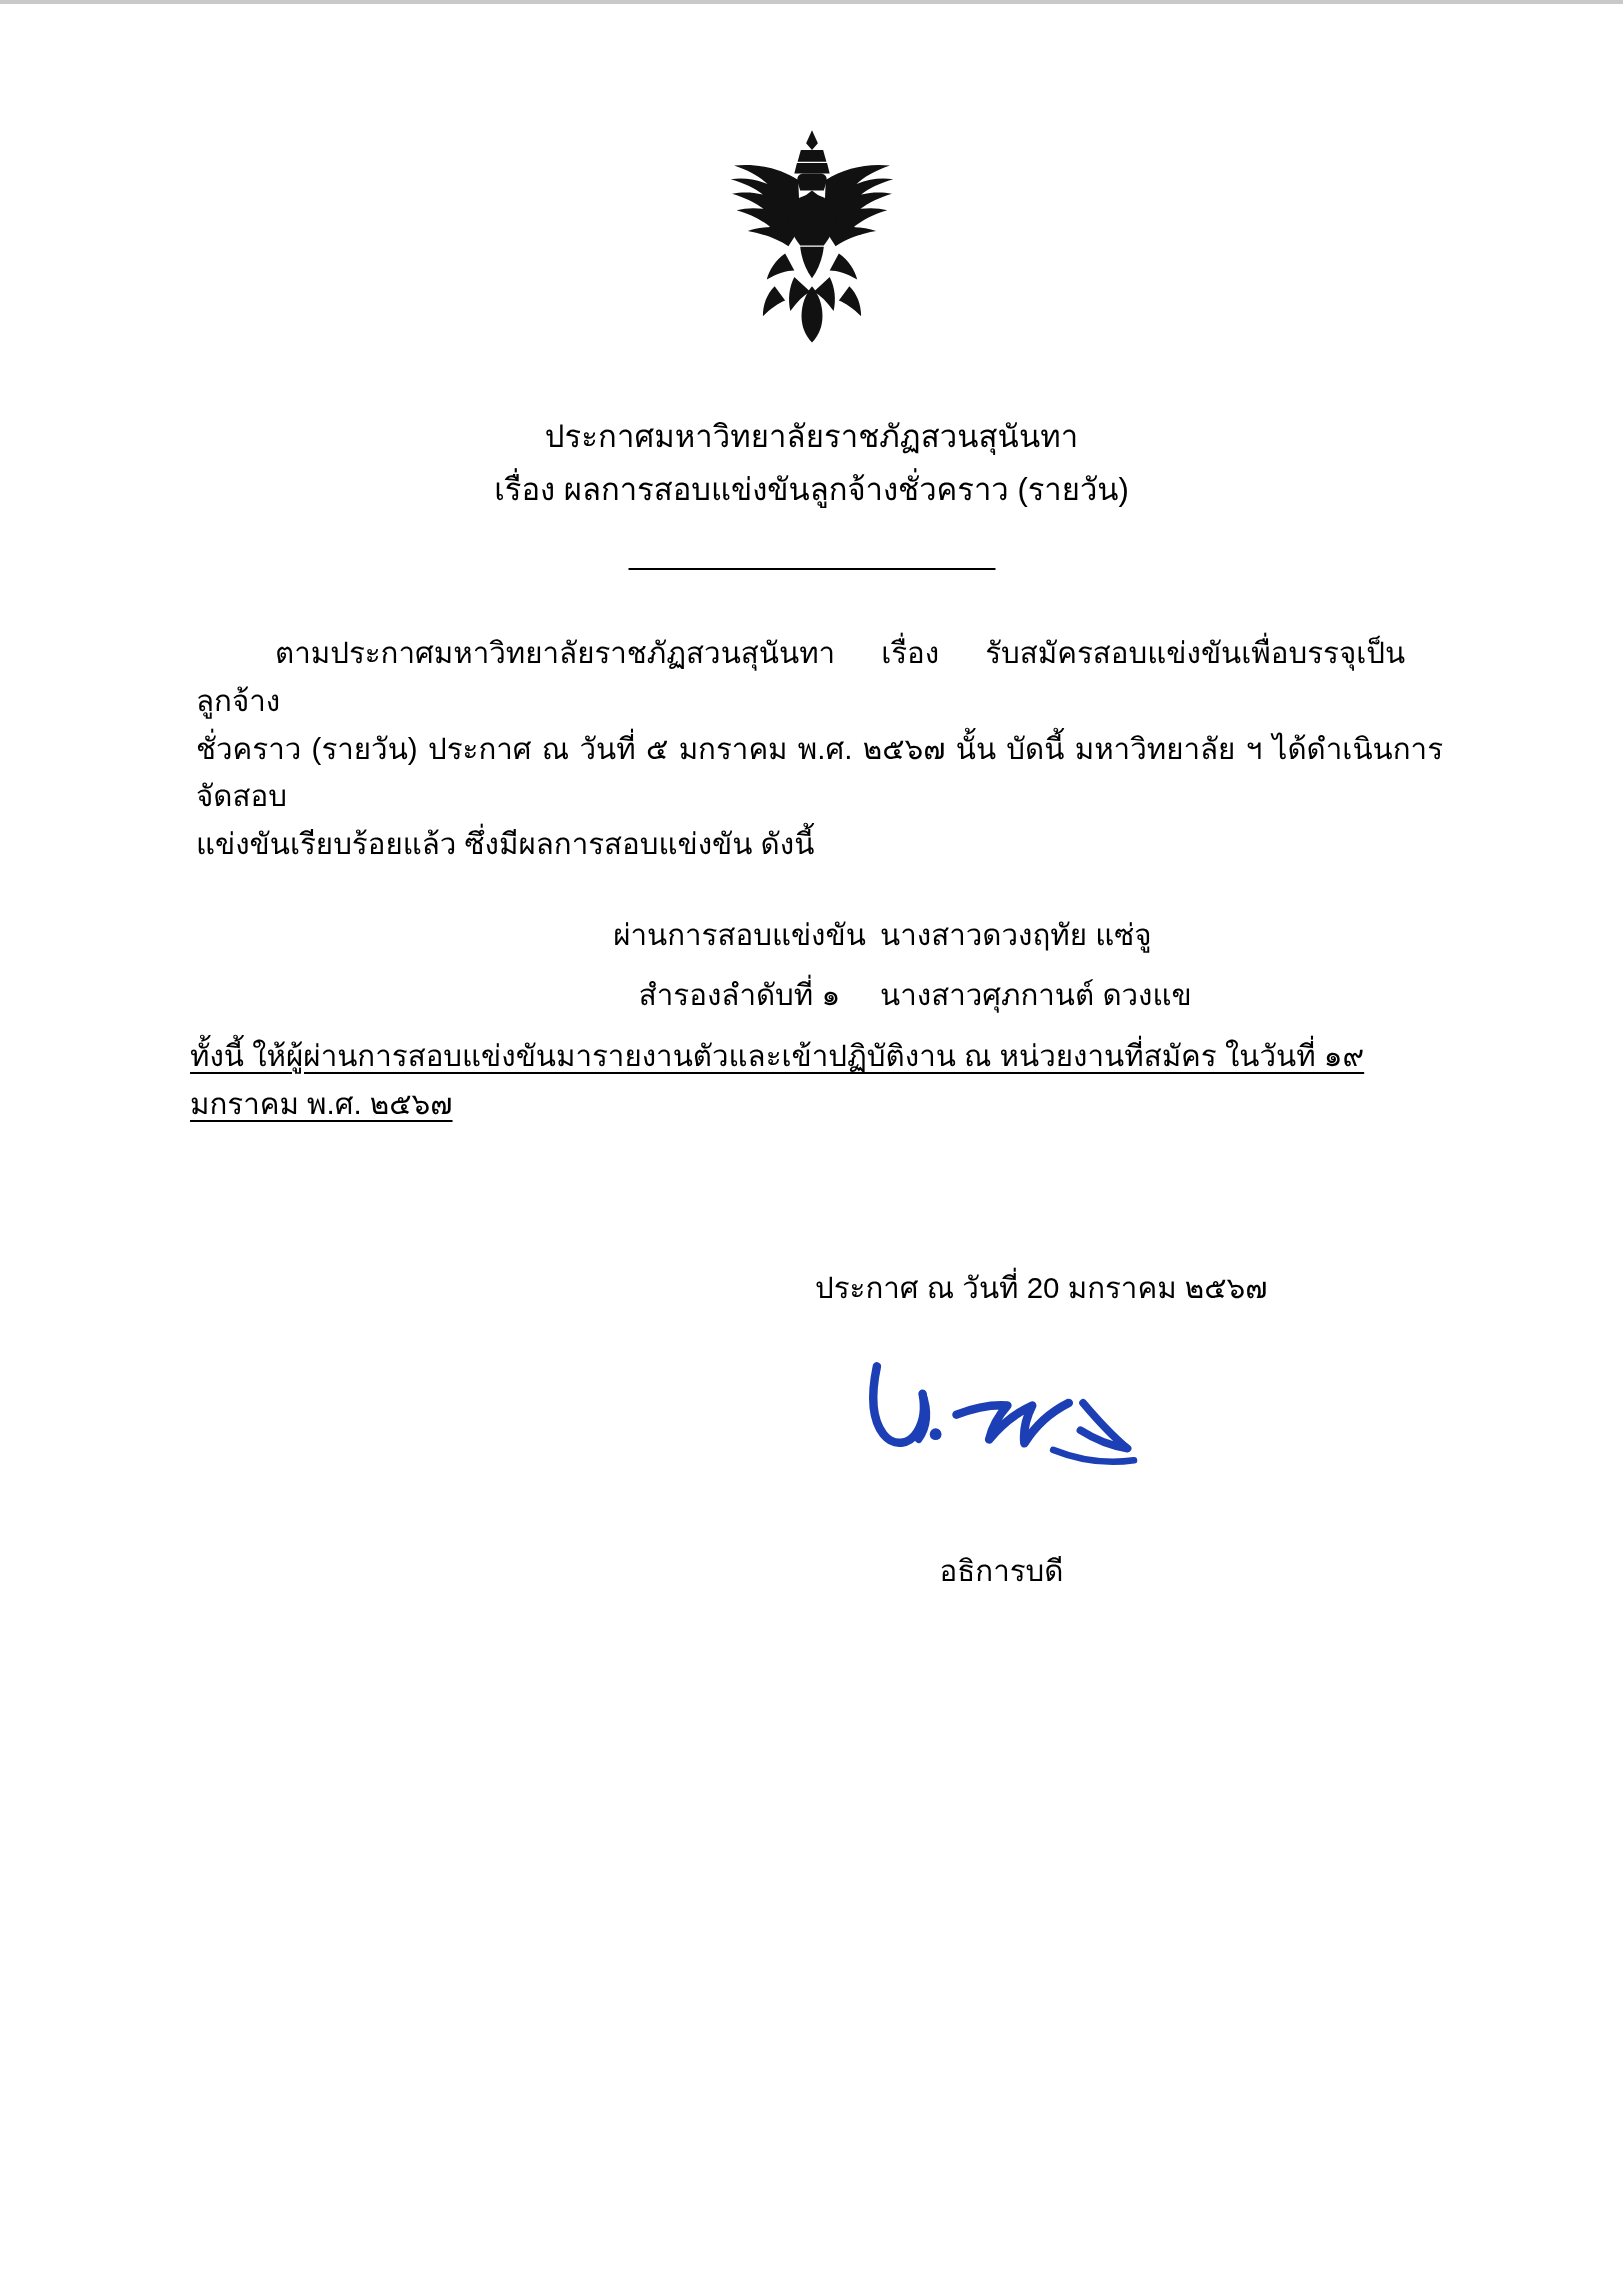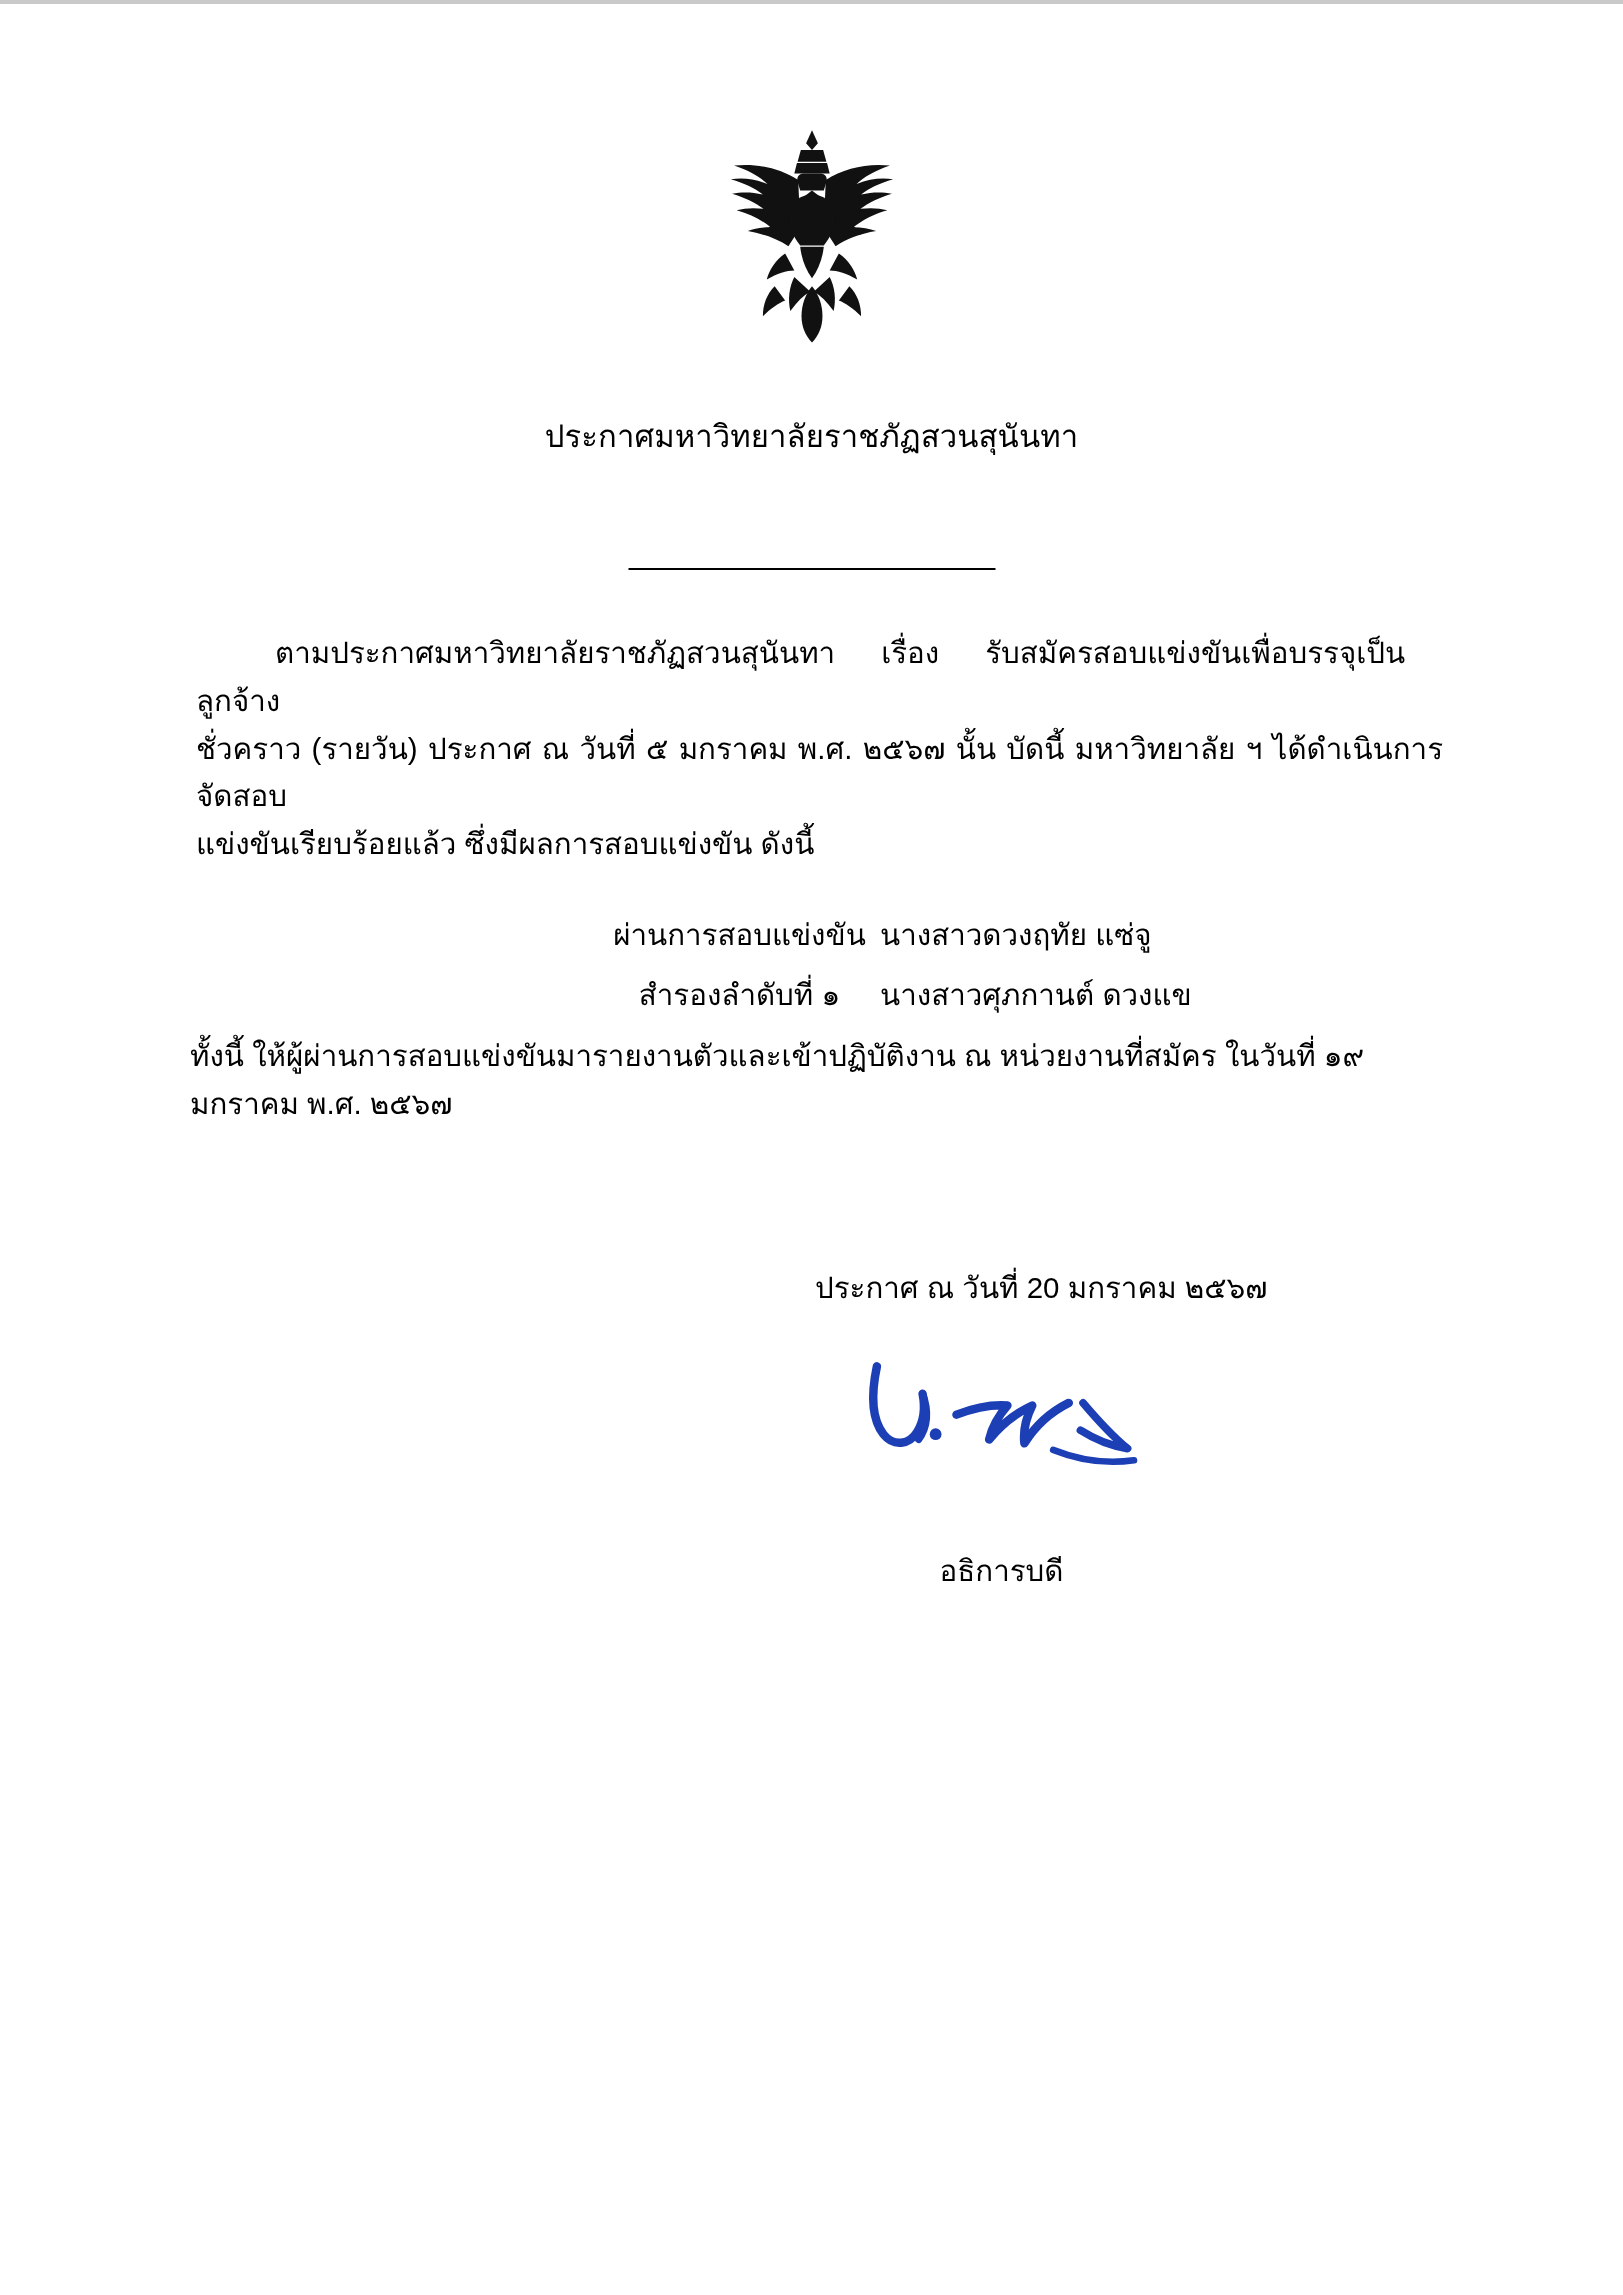--- a/index.html
+++ b/index.html
@@ -108,20 +108,21 @@
 
   .note-block {
     position: absolute;
     top: 1028px;
     left: 190px;
     width: 1257px;
     font-size: 29.5px;
     line-height: 1.62;
   }
   .note-block .u {
+    text-decoration: underline;
     text-underline-offset: 5.9px;
   }
 
   
   .announce-date {
     position: absolute;
     top: 1260px;
     left: 815px;
     font-size: 29.5px;
     white-space: nowrap;
@@ -184,20 +185,21 @@
         <path d="M172 232 c8 16 10 34 6 52 -10 -14 -20 -24 -30 -30z"></path>
         <path d="M145 246 c10 12 16 28 16 46 0 16 -6 30 -16 40 -10 -10 -16 -24 -16 -40 0 -18 6 -34 16 -46z"></path>
 
         <path d="M88 246 c-12 12 -18 28 -18 46 12 -12 24 -20 34 -24z"></path>
         <path d="M202 246 c12 12 18 28 18 46 -12 -12 -24 -20 -34 -24z"></path>
       </g>
     </svg>
   </div>
 
   <div class="doc-title">ประกาศมหาวิทยาลัยราชภัฏสวนสุนันทา</div>
+  <div class="doc-subtitle">เรื่อง   ผลการสอบแข่งขันลูกจ้างชั่วคราว (รายวัน)</div>
   <div class="rule"></div>
 
   <div class="body-block">
     <span class="indent"></span><span>ตามประกาศมหาวิทยาลัยราชภัฏสวนสุนันทา</span><span class="gap-m"></span><span>เรื่อง</span><span class="gap-m"></span><span>รับสมัครสอบแข่งขันเพื่อบรรจุเป็นลูกจ้าง</span><br>
     <span>ชั่วคราว (รายวัน) ประกาศ ณ วันที่ ๕ มกราคม พ.ศ. ๒๕๖๗ นั้น บัดนี้ มหาวิทยาลัย ฯ ได้ดำเนินการจัดสอบ</span><br>
     <span>แข่งขันเรียบร้อยแล้ว ซึ่งมีผลการสอบแข่งขัน ดังนี้</span>
   </div>
 
 
   <div class="result-row" id="row-pass">

